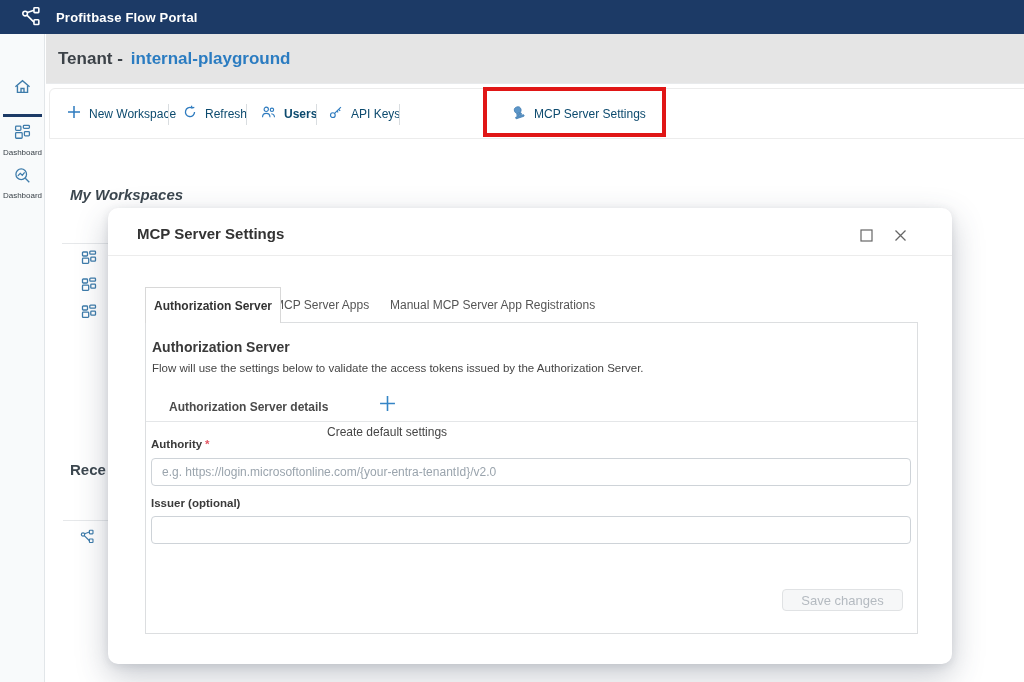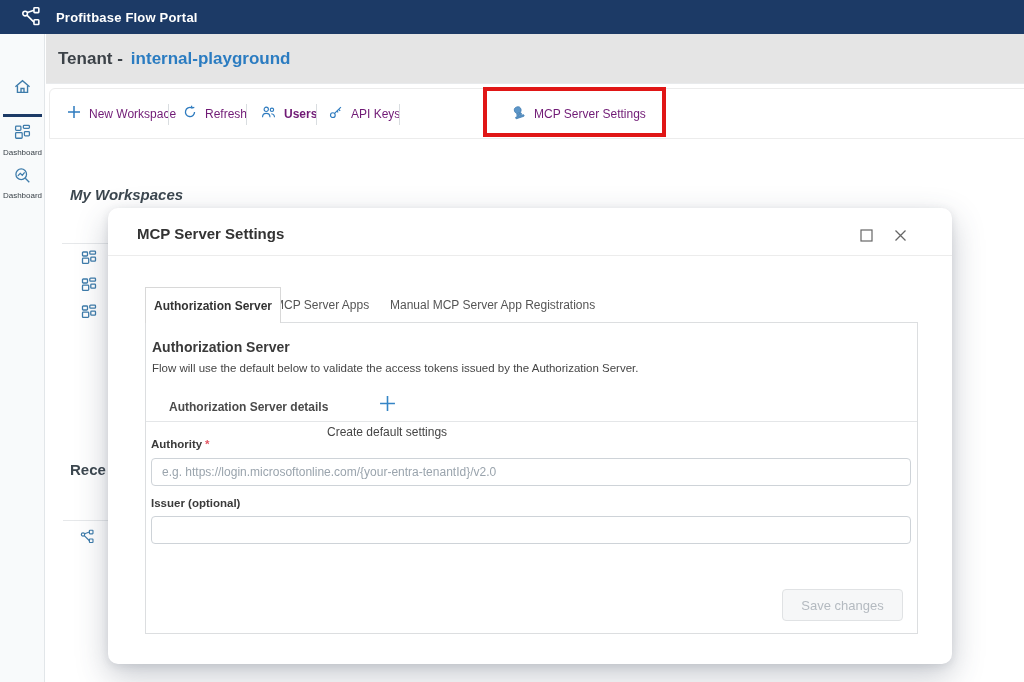--- a/index.html
+++ b/index.html
@@ -31,21 +31,21 @@
   
   .pagehead{position:absolute; left:46px; top:34px; width:978px; height:50px; background:#e5e5e5;
     border-bottom:1px solid var(--lightline); display:flex; align-items:center; gap:8px; padding-left:12px;}
   .pagehead .prefix{font-size:17px; font-weight:bold; color:#3c4248;}
   .pagehead .tenant{font-size:17px; font-weight:bold; color:var(--accent);}
 
   
   .toolbar{position:absolute; left:49px; top:88px; width:980px; height:51px; background:#fff;
     border:1px solid #ececec; border-radius:6px 0 0 0;}
   .tbtn{position:absolute; top:0; height:100%; display:flex; align-items:center; gap:8px;
-    font-size:12px; color:#701a75; cursor:pointer; white-space:nowrap;}
+    font-size:12px; color:#0c4a6e; cursor:pointer; white-space:nowrap;}
   .tbtn svg{flex:0 0 auto;}
   .tsep{position:absolute; top:15px; width:1px; height:21px; background:#d9dde0;}
 
   .red-box{position:absolute; left:483px; top:87px; width:183px; height:50px;
     border:4px solid var(--red); z-index:15; pointer-events:none;}
 
   .section-title{position:absolute; font-size:15px; font-weight:bold; color:#3c474f;}
   .ws-title{left:70px; top:186px;font-style:italic;}
   .recent-title{left:70px; top:461px;}
   .bg-divider{position:absolute; height:1px; background:#e6e8ea;}
@@ -79,21 +79,21 @@
   .field-label{position:absolute; font-size:11.5px; font-weight:bold; color:#3a3a3a;}
   .req{color:#e25563; margin-left:3px;}
   .txt-input{position:absolute; left:43px; width:760px; height:28px; border:1px solid #ced3d8; border-radius:4px;
     padding:0 10px; font-size:12px; color:#333; font-family:"Liberation Sans", sans-serif; outline:none; background:#fff;}
   .txt-input::placeholder{color:#9aa4ad;}
   .lbl-authority{left:43px; top:230px;}
   .inp-authority{top:250px;}
   .lbl-issuer{left:43px; top:289px;}
   .inp-issuer{top:308px;}
 
-  .save-btn{position:absolute; left:674px; top:381px; width:121px; height:32px; background:#f6f7f8;
+  .save-btn{position:absolute; left:674px; top:381px; width:121px; height:22px; background:#f6f7f8;
     border:1px solid #e0e2e4; border-radius:4px; color:#b4bac0; font-size:13px;
     font-family:"Liberation Sans", sans-serif;}
 </style>
 </head>
 <body>
 
 <div id="app">
 
   <div class="topbar">
     <span class="logo">
@@ -258,21 +258,21 @@
     </span>
     <div class="modal-head-line"></div>
 
     <div class="tab tab-active">Authorization Server</div>
     <div class="tab tab-plain tab-2">MCP Server Apps</div>
     <div class="tab tab-plain tab-3">Manual MCP Server App Registrations</div>
 
     <div class="panel"></div>
 
     <div class="panel-heading">Authorization Server</div>
-    <div class="panel-desc">Flow will use the default below to validate the access tokens issued by the Authorization Server.</div>
+    <div class="panel-desc">Flow will use the settings below to validate the access tokens issued by the Authorization Server.</div>
 
     <div class="details-tab">Authorization Server details</div>
     <div class="create-default">
       <span>
         <svg width="17" height="17" viewBox="0 0 16 16" stroke="#3585c6" stroke-width="1.5">
             <path d="M8 1v14M1 8h14"></path>
           </svg>
       </span>
       <span>Create default settings</span>
     </div>

